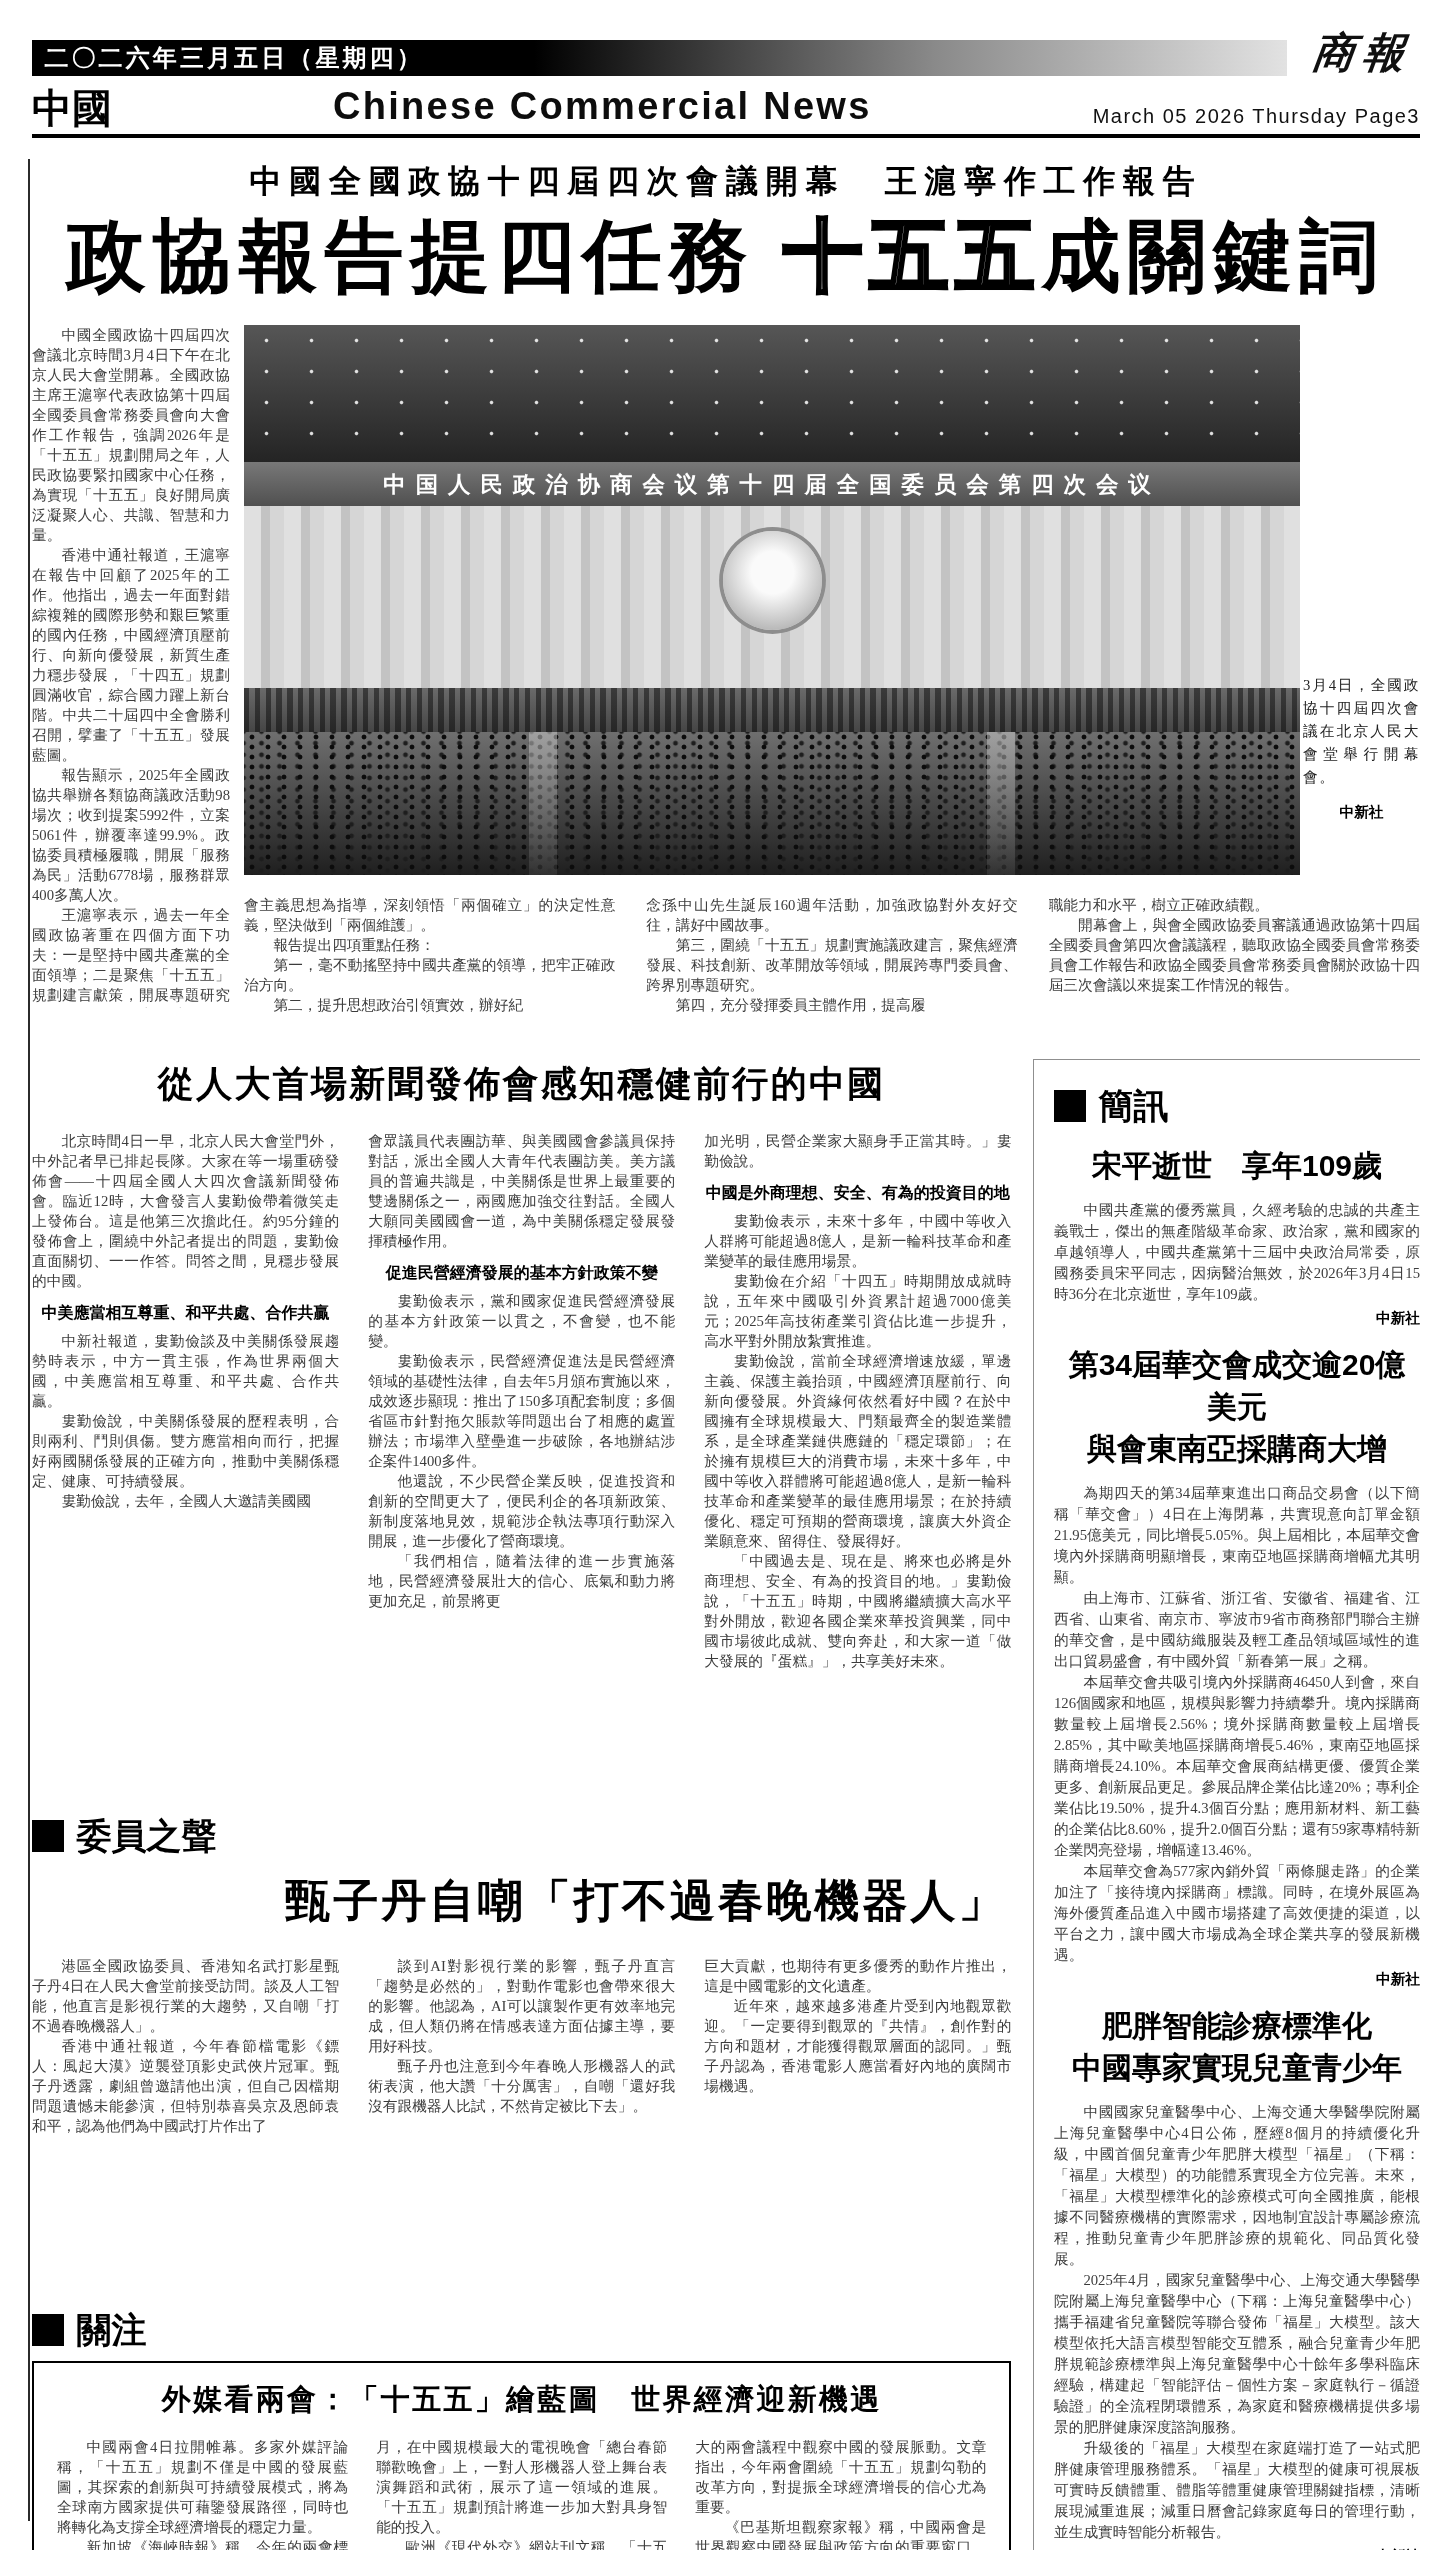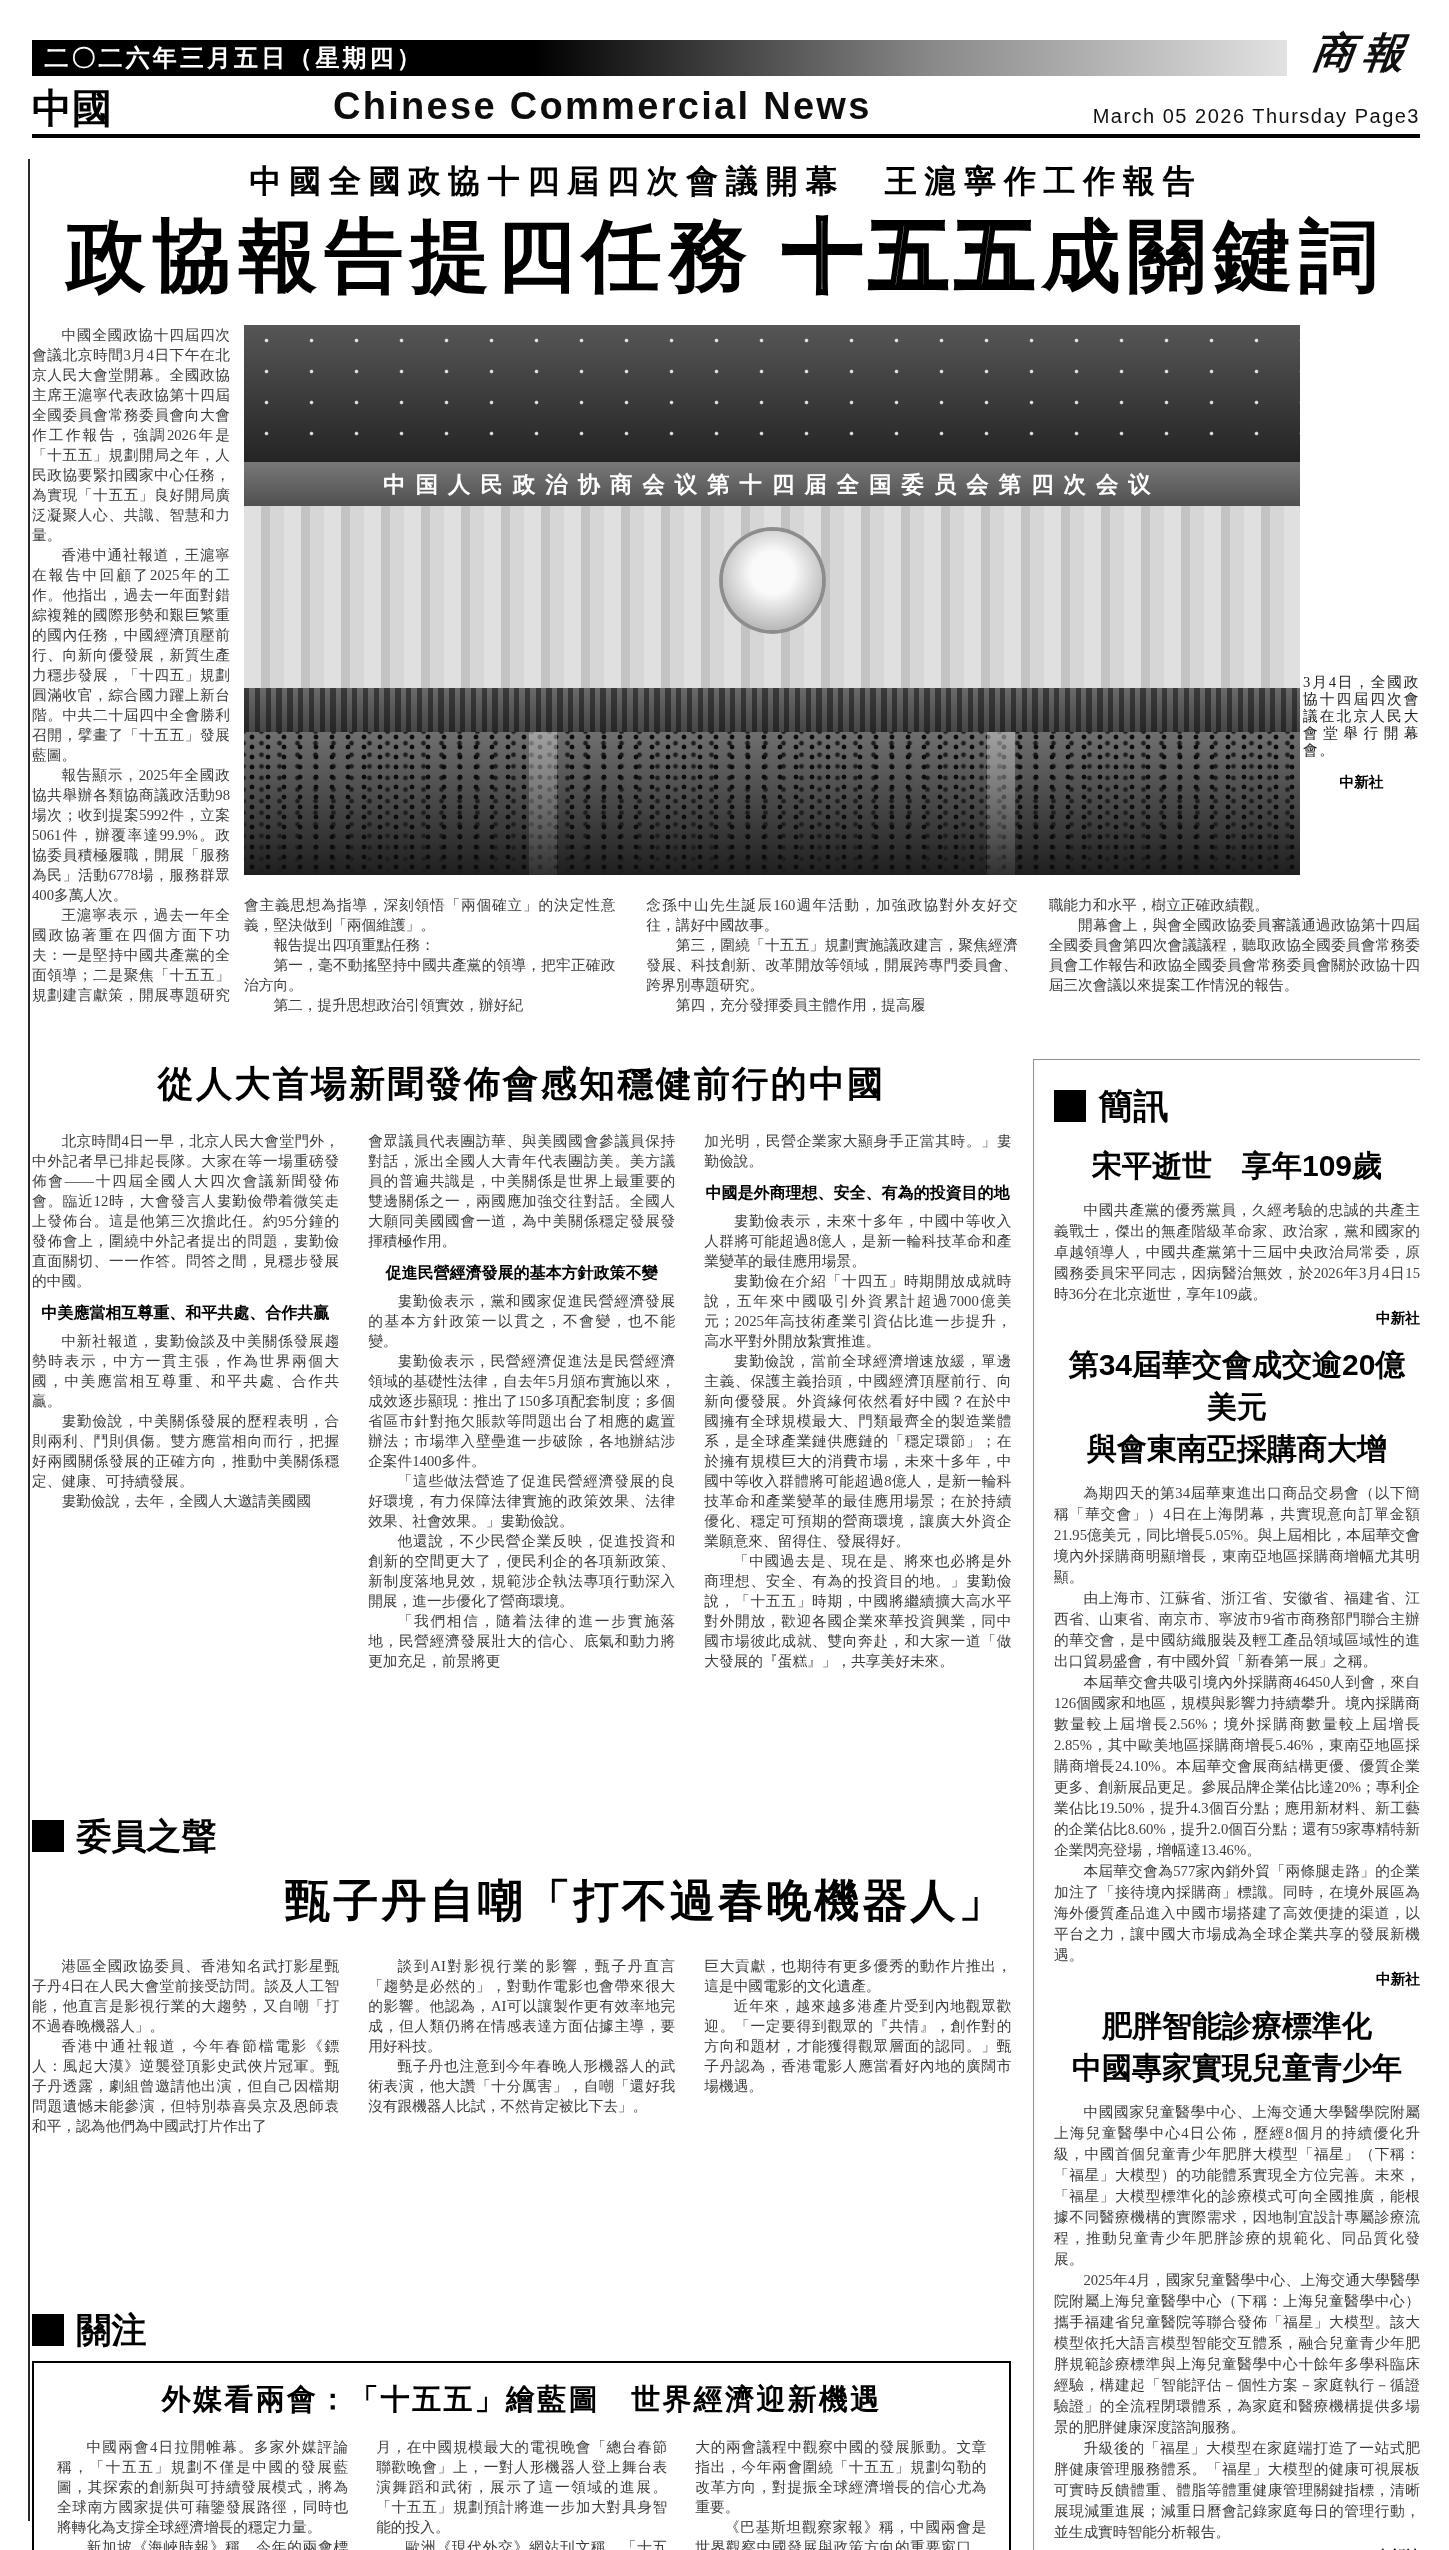--- a/index.html
+++ b/index.html
@@ -61,21 +61,21 @@
                             linear-gradient(#6a6a6a,#454545);}
   .ph-audience{position:absolute;left:0;right:0;top:74%;bottom:0;
     background-image:radial-gradient(circle,#0c0c0c 2px,rgba(0,0,0,0) 2.8px),
                      radial-gradient(circle,#1d1d1d 2px,rgba(0,0,0,0) 2.8px),
                      linear-gradient(#6f6f6f,#1f1f1f);
     background-size:16px 10px,18px 11.6px,100% 100%;background-position:0 0,8.5px 5.4px,0 0;}
   .ph-aisle{position:absolute;top:74%;bottom:0;width:28px;
             background:linear-gradient(rgba(200,200,200,.55),rgba(120,120,120,.2));}
   .aisle-l{left:27%;} .aisle-r{right:27%;}
   .caption-col{width:117px;flex:none;padding-top:349px;box-sizing:border-box;}
-  .caption{font-size:14.7px;line-height:17px;text-align:justify;color:#222;letter-spacing:1.5px;}
+  .caption{font-size:14.7px;line-height:23px;text-align:justify;color:#222;letter-spacing:1.5px;}
   .caption-credit{margin-top:14px;text-align:center;font-family:"Liberation Sans","DejaVu Sans",sans-serif;
                   font-weight:bold;color:#000;font-size:14.7px;}
   .cont-cols{display:flex;gap:31px;margin-top:20px;}
   .cont-col{flex:1;min-width:0;height:136px;overflow:hidden;}
 
   
   .main-grid{display:flex;margin-top:28px;}
   .main-left{width:1001px;flex:none;padding-right:21.6px;box-sizing:border-box;}
   .sidebar{flex:1;border-left:0.8px solid #8f8f8f;border-top:0.8px solid #8f8f8f;padding:12.4px 0 0 20px;min-width:0;}
 
@@ -181,21 +181,20 @@
               <h4 class="col-subhead">中美應當相互尊重、和平共處、合作共贏</h4>
               <p class="para">中新社報道，婁勤儉談及中美關係發展趨勢時表示，中方一貫主張，作為世界兩個大國，中美應當相互尊重、和平共處、合作共贏。</p>
               <p class="para">婁勤儉說，中美關係發展的歷程表明，合則兩利、鬥則俱傷。雙方應當相向而行，把握好兩國關係發展的正確方向，推動中美關係穩定、健康、可持續發展。</p>
               <p class="para">婁勤儉說，去年，全國人大邀請美國國</p>
             </div>
           <div class="npc-col bodytext">
               <p class="para para-cont">會眾議員代表團訪華、與美國國會參議員保持對話，派出全國人大青年代表團訪美。美方議員的普遍共識是，中美關係是世界上最重要的雙邊關係之一，兩國應加強交往對話。全國人大願同美國國會一道，為中美關係穩定發展發揮積極作用。</p>
               <h4 class="col-subhead">促進民營經濟發展的基本方針政策不變</h4>
               <p class="para">婁勤儉表示，黨和國家促進民營經濟發展的基本方針政策一以貫之，不會變，也不能變。</p>
               <p class="para">婁勤儉表示，民營經濟促進法是民營經濟領域的基礎性法律，自去年5月頒布實施以來，成效逐步顯現：推出了150多項配套制度；多個省區市針對拖欠賬款等問題出台了相應的處置辦法；市場準入壁壘進一步破除，各地辦結涉企案件1400多件。</p>
-              <p class="para">「這些做法營造了促進民營經濟發展的良好環境，有力保障法律實施的政策效果、法律效果、社會效果。」婁勤儉說。</p>
               <p class="para">他還說，不少民營企業反映，促進投資和創新的空間更大了，便民利企的各項新政策、新制度落地見效，規範涉企執法專項行動深入開展，進一步優化了營商環境。</p>
               <p class="para">「我們相信，隨着法律的進一步實施落地，民營經濟發展壯大的信心、底氣和動力將更加充足，前景將更</p>
             </div>
           <div class="npc-col bodytext">
               <p class="para para-cont">加光明，民營企業家大顯身手正當其時。」婁勤儉說。</p>
               <h4 class="col-subhead">中國是外商理想、安全、有為的投資目的地</h4>
               <p class="para">婁勤儉表示，未來十多年，中國中等收入人群將可能超過8億人，是新一輪科技革命和產業變革的最佳應用場景。</p>
               <p class="para">婁勤儉在介紹「十四五」時期開放成就時說，五年來中國吸引外資累計超過7000億美元；2025年高技術產業引資佔比進一步提升，高水平對外開放紮實推進。</p>
               <p class="para">婁勤儉說，當前全球經濟增速放緩，單邊主義、保護主義抬頭，中國經濟頂壓前行、向新向優發展。外資緣何依然看好中國？在於中國擁有全球規模最大、門類最齊全的製造業體系，是全球產業鏈供應鏈的「穩定環節」；在於擁有規模巨大的消費市場，未來十多年，中國中等收入群體將可能超過8億人，是新一輪科技革命和產業變革的最佳應用場景；在於持續優化、穩定可預期的營商環境，讓廣大外資企業願意來、留得住、發展得好。</p>
               <p class="para">「中國過去是、現在是、將來也必將是外商理想、安全、有為的投資目的地。」婁勤儉說，「十五五」時期，中國將繼續擴大高水平對外開放，歡迎各國企業來華投資興業，同中國市場彼此成就、雙向奔赴，和大家一道「做大發展的『蛋糕』」，共享美好未來。</p>

